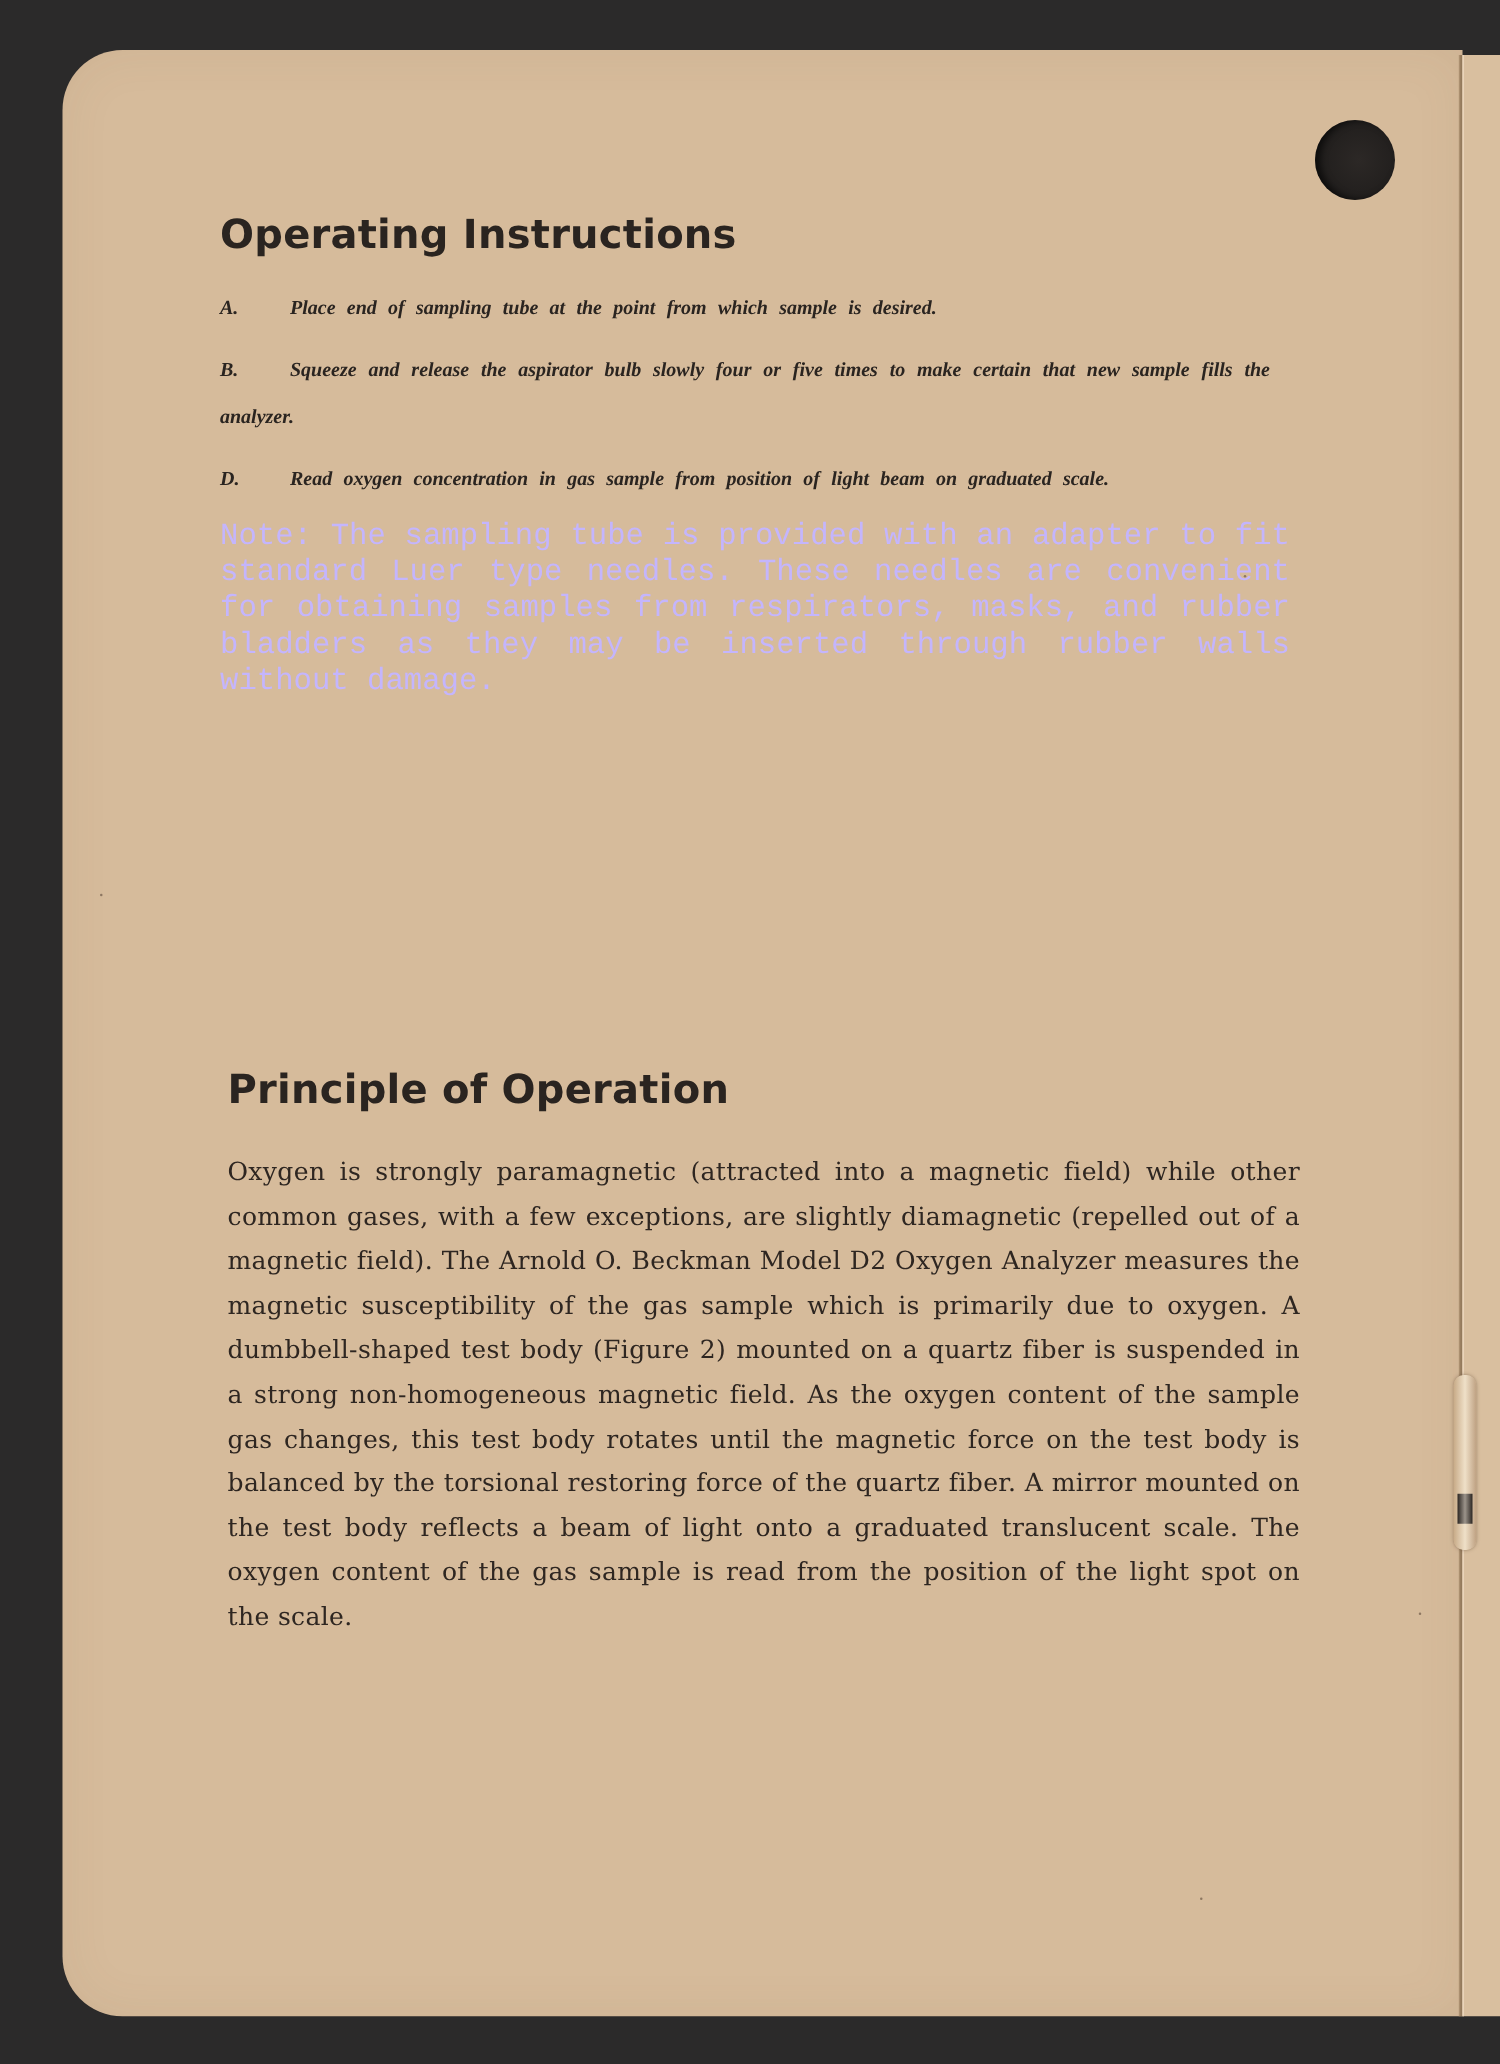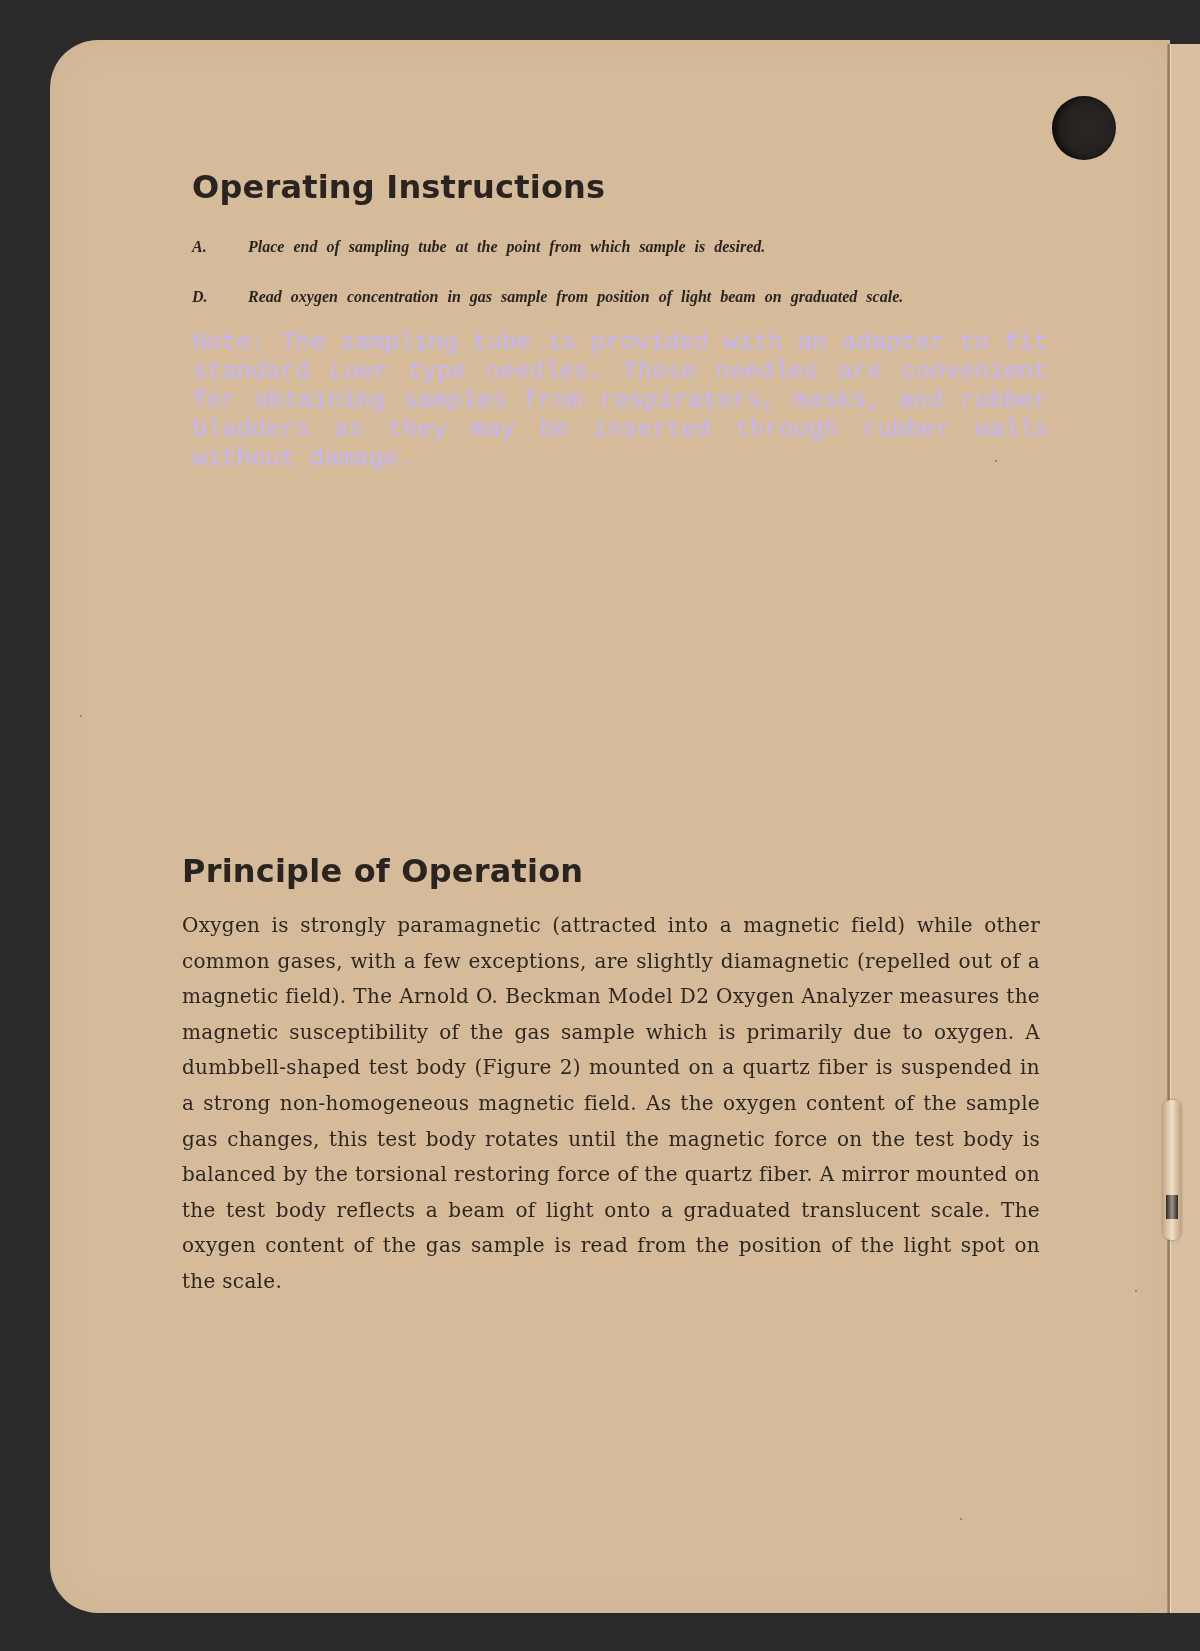--- a/index.html
+++ b/index.html
@@ -66,21 +66,21 @@
       left: 1052px;
       top: 96px;
       width: 64px;
       height: 64px;
       border-radius: 50%;
       background: radial-gradient(circle at 55% 50%, #2c2826, #1c1a19);
       box-shadow: inset 4px 0 6px rgba(0,0,0,0.6);
     }
     .content {
       position: absolute;
-      left: 192px;
+      left: 176px;
       top: 168px;
       width: 856px;
       color: #2a2420;
     }
     .section-title {
       font-family: "DejaVu Sans", sans-serif;
       font-weight: bold;
       font-size: 32px;
       letter-spacing: 0.2px;
       margin: 0;
@@ -113,21 +113,21 @@
       margin-top: 12px;
       color: #c4b5fd;
     }
     .principle {
       position: absolute;
       left: 182px;
       top: 852px;
       width: 858px;
     }
     .principle .section-title {
-      margin-bottom: 18px;
+      margin-bottom: 30px;
     }
     .principle-body {
       font-family: "DejaVu Serif", serif;
       font-size: 20px;
       line-height: 35.6px;
       text-align: justify;
       text-align-last: left;
       color: #2e2621;
       margin: 0;
       letter-spacing: 0.3px;
@@ -156,20 +156,23 @@
 <span class="speck" style="left:1135px;top:1290px;"></span>
 
 <div class="content">
   <h2 class="section-title operating">Operating Instructions</h2>
 
   <div class="instructions">
     <p class="step">
       <span class="step-letter">A.</span><span>Place end of sampling tube at the point from which sample is desired.</span>
     </p>
     <p class="step">
+      <span class="step-letter">B.</span><span>Squeeze and release the aspirator bulb slowly four or five times to make certain that new sample fills the analyzer.</span>
+    </p>
+    <p class="step">
       <span class="step-letter">D.</span><span>Read oxygen concentration in gas sample from position of light beam on graduated scale.</span>
     </p>
   </div>
 
   <div class="note">Note: The sampling tube is provided with an adapter to fit standard Luer type needles. These needles are convenient for obtaining samples from respirators, masks, and rubber bladders as they may be inserted through rubber walls without damage.</div>
 </div>
 
 <div class="principle">
   <h2 class="section-title">Principle of Operation</h2>
   <p class="principle-body">Oxygen is strongly paramagnetic (attracted into a magnetic field) while other common gases, with a few exceptions, are slightly diamagnetic (repelled out of a magnetic field). The Arnold O. Beckman Model D2 Oxygen Analyzer measures the magnetic susceptibility of the gas sample which is primarily due to oxygen. A dumbbell-shaped test body (Figure 2) mounted on a quartz fiber is suspended in a strong non-homogeneous magnetic field. As the oxygen content of the sample gas changes, this test body rotates until the magnetic force on the test body is balanced by the torsional restoring force of the quartz fiber. A mirror mounted on the test body reflects a beam of light onto a graduated translucent scale. The oxygen content of the gas sample is read from the position of the light spot on the scale.</p>

